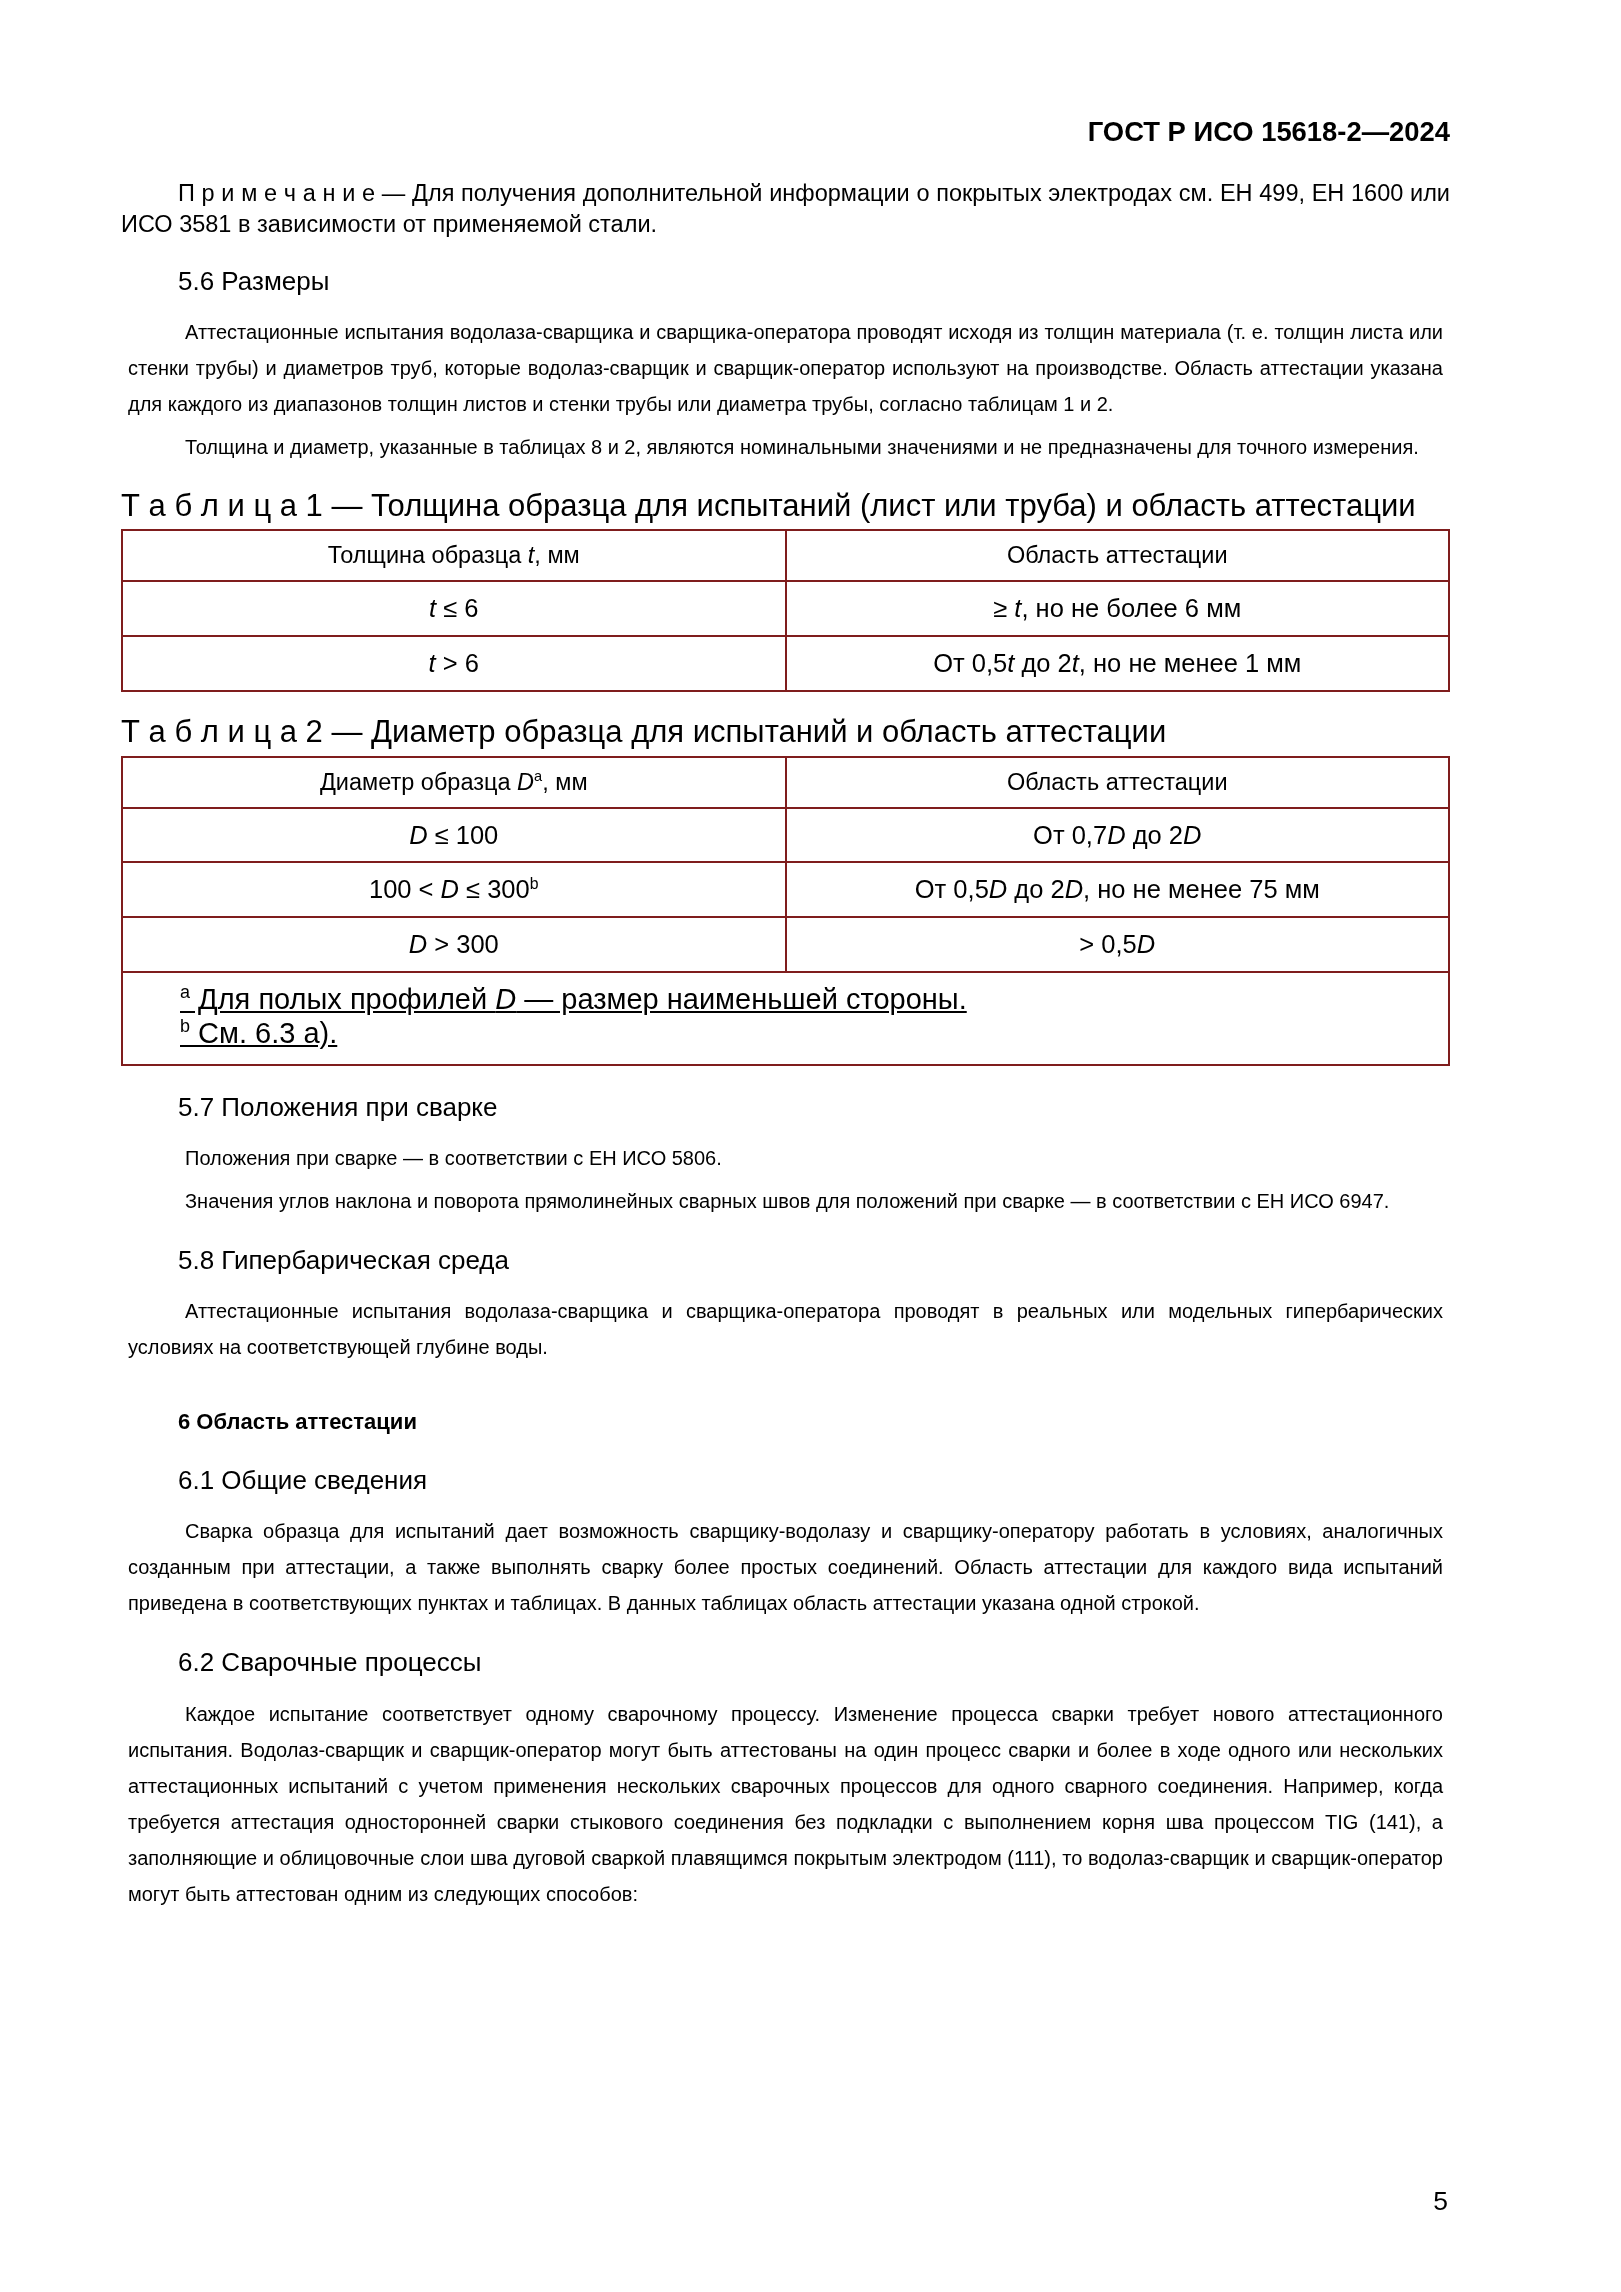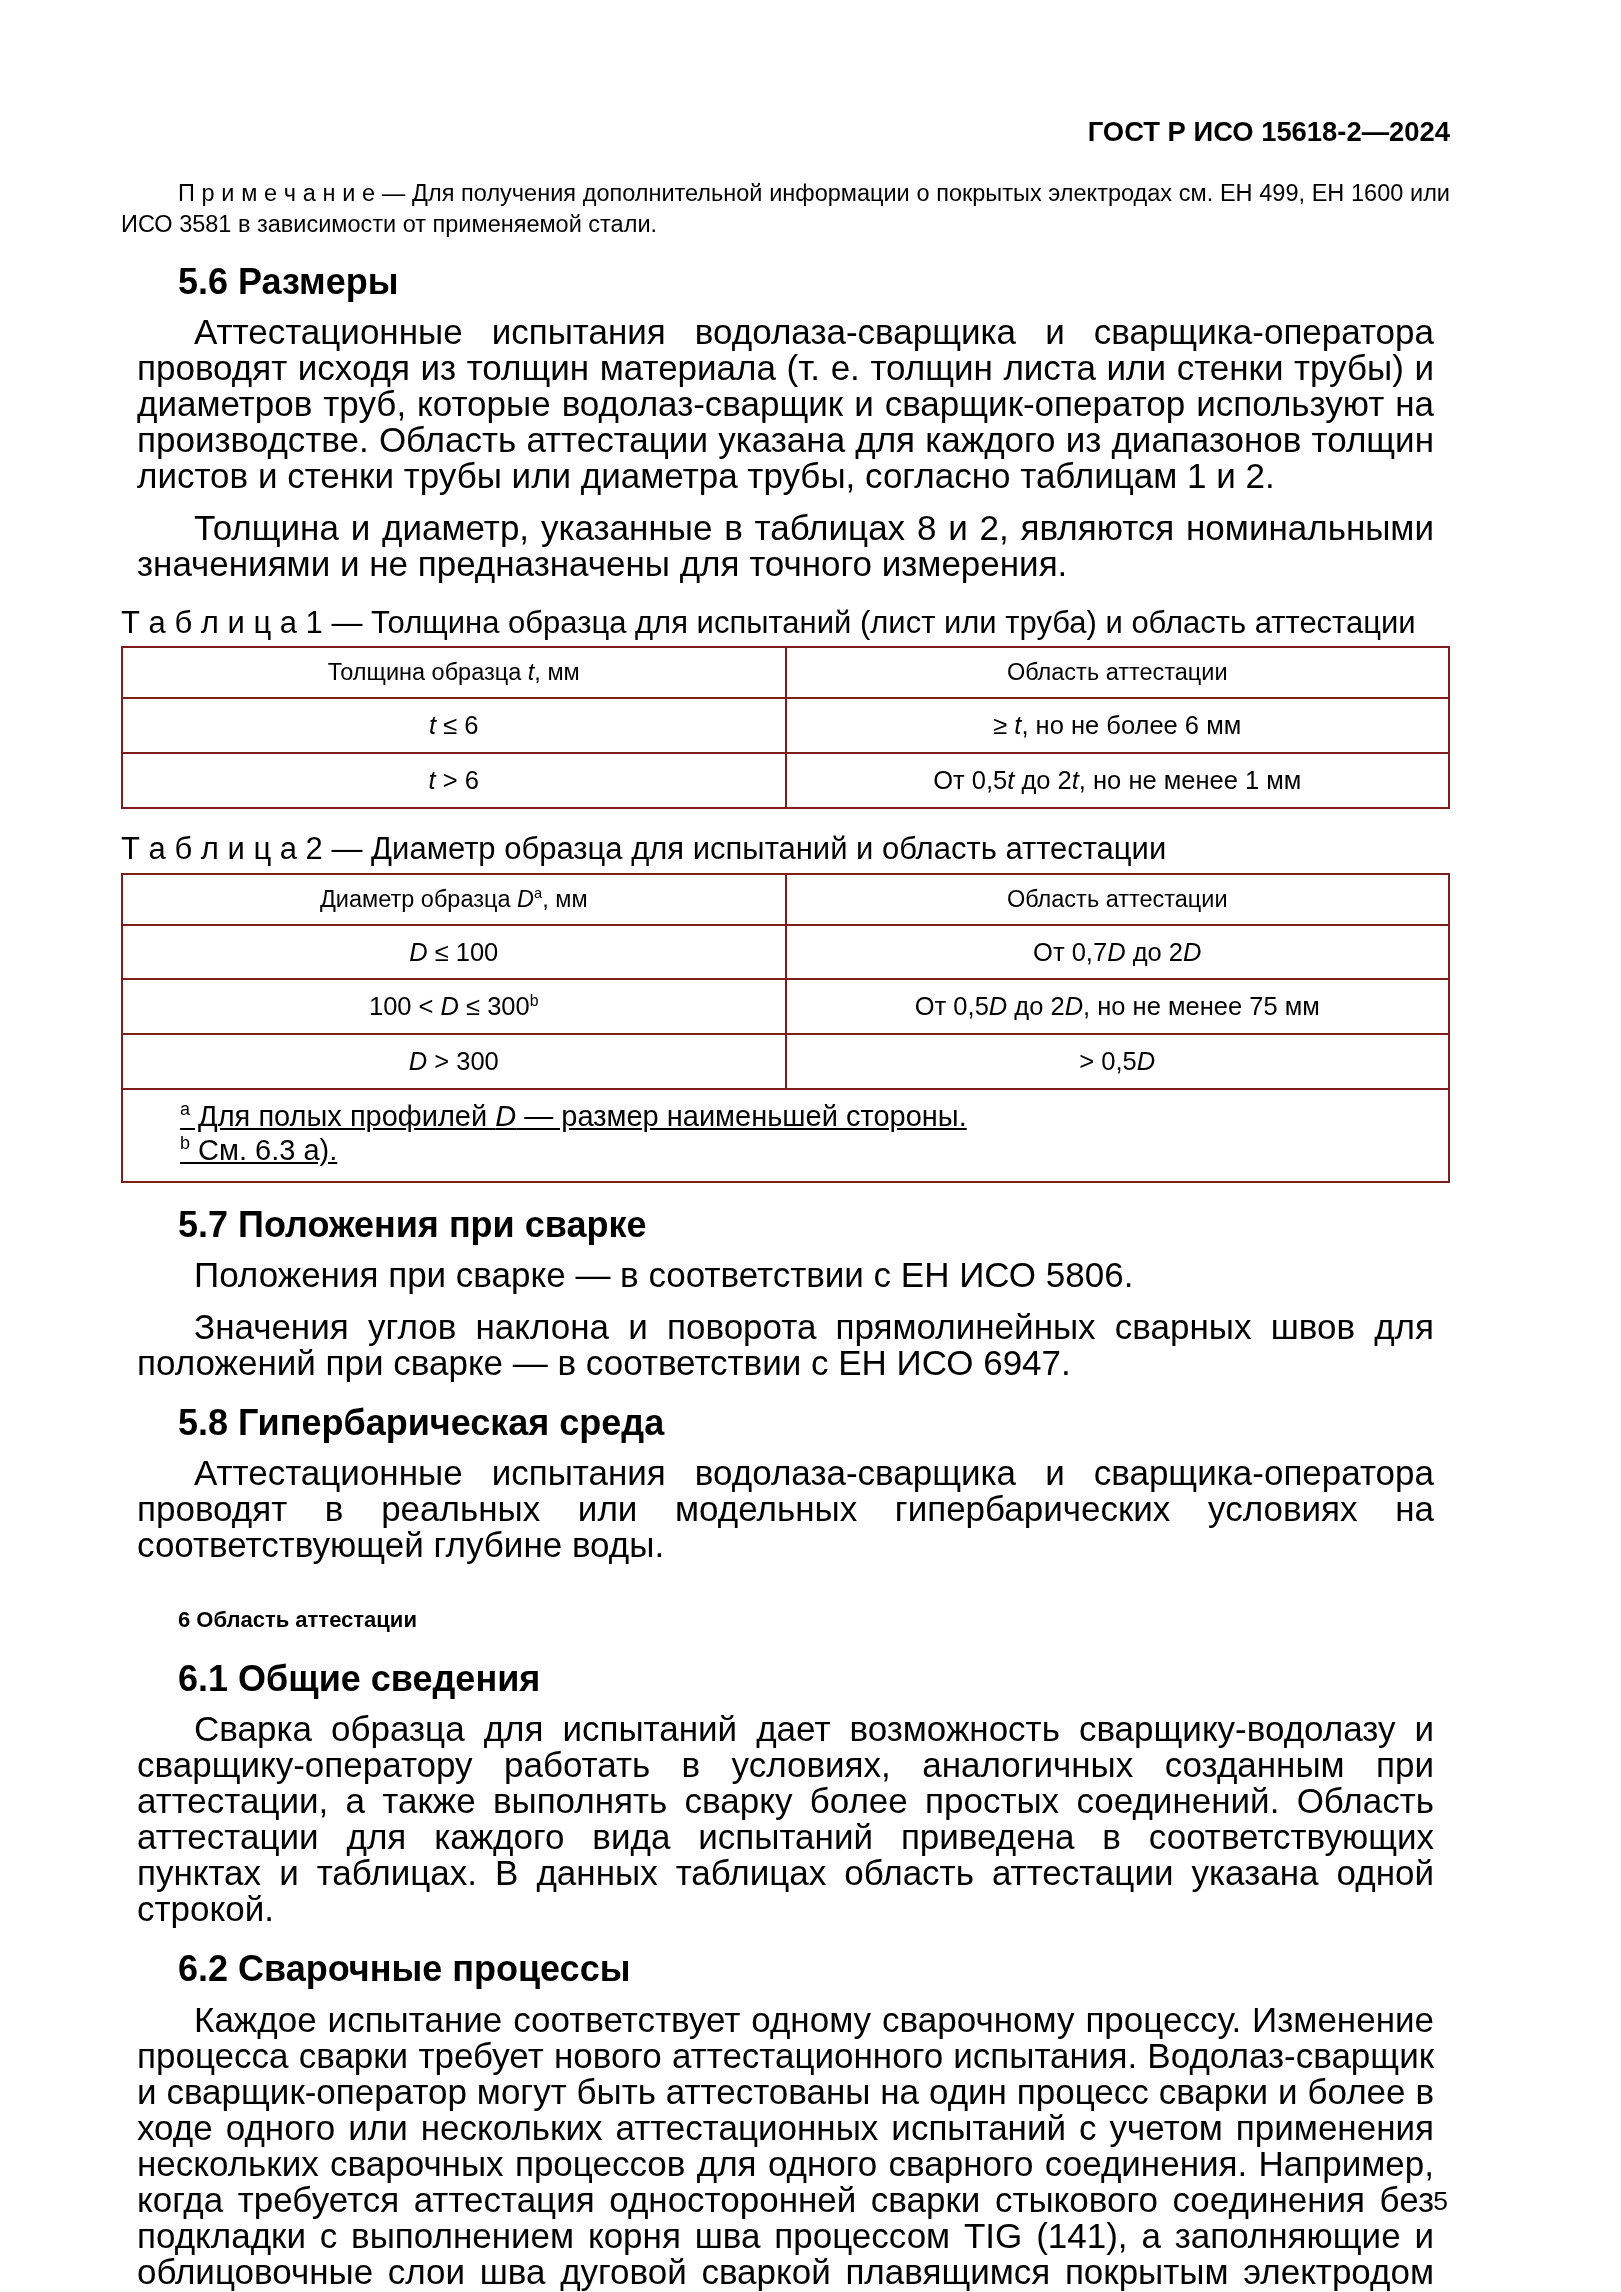--- a/index.html
+++ b/index.html
@@ -25,30 +25,30 @@
     margin: 0 0 31px 0;
   }
   p.note {
     font-size: 23.5px;
     line-height: 31px;
     text-align: justify;
     text-indent: 57px;
     margin: 0 0 15.7px 0;
   }
   p.body {
-    font-size: 35px;
+    font-size: 20px;
     line-height: 36px;
     text-align: justify;
     text-indent: 57px;
-    margin: 16px;
+    margin: 7px;
   }
   h3.sub {
-    font-size: 36px;
+    font-size: 26px;
     line-height: 31px;
-    font-weight: bold;
+    font-weight: normal;
     margin: 25.5px 0 17.6px 57px;
   }
   h2.sec {
     font-size: 22px;
     line-height: 35px;
     font-weight: bold;
     margin: 39px 0 21.6px 57px;
   }
   .tbl-caption {
     font-size: 31px;

